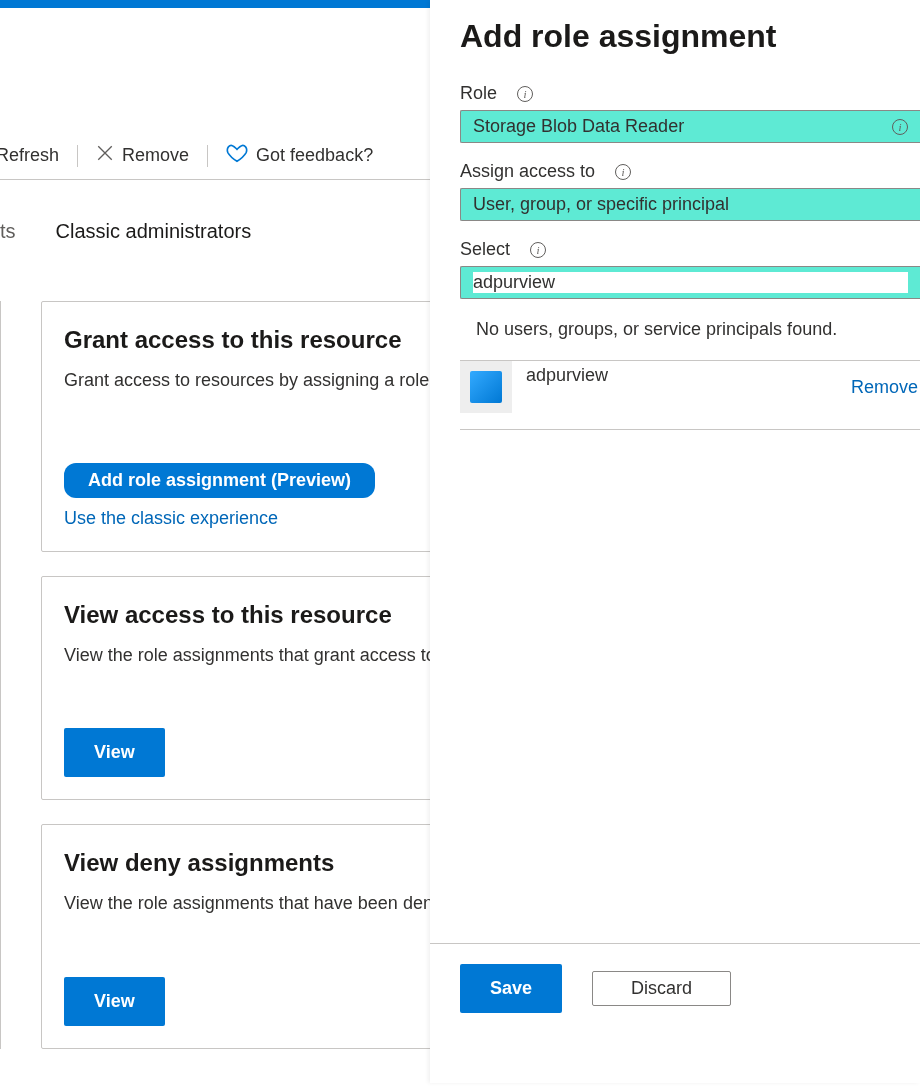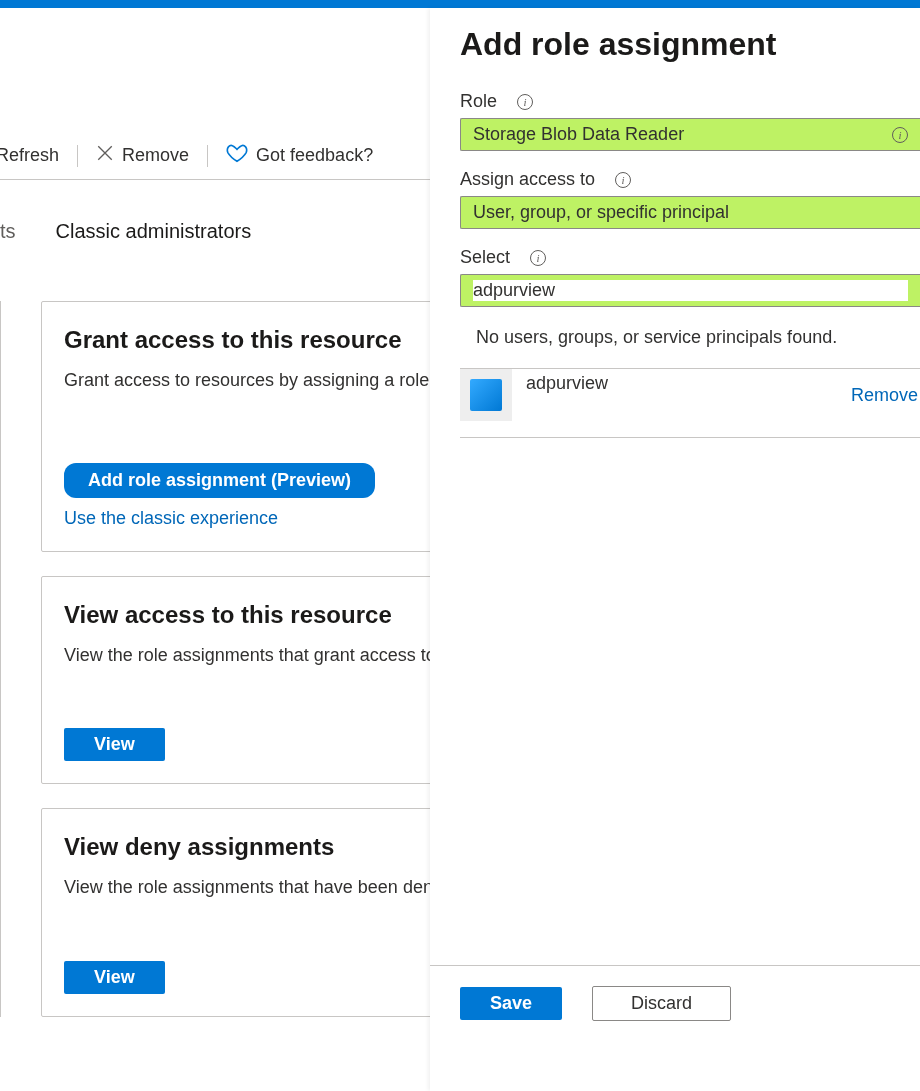--- a/index.html
+++ b/index.html
@@ -123,39 +123,39 @@
     padding: 7px 24px;
     cursor: pointer;
   }
   .btn-small {
     background: var(--azure-blue);
     color: #fff;
     font-size: 18px;
     font-weight: 600;
     border: none;
     border-radius: 2px;
-    padding: 6px 30px;
+    padding: 14px 30px;
     cursor: pointer;
   }
   .link {
     color: var(--link-blue);
     font-size: 18px;
     cursor: pointer;
   }
   .link-row {
     margin-top: 10px;
     display: flex;
     justify-content: space-between;
     align-items: center;
   }
 
   
   .flyout {
     position: absolute;
-    top: 8px;
+    top: 0;
     right: 0;
     width: 490px;
     height: calc(1091px - 8px);
     background: #ffffff;
     display: flex;
     flex-direction: column;
     box-shadow: -2px 0 4px rgba(0,0,0,0.06);
   }
   .flyout h1 {
     margin: 18px 0 0 30px;
@@ -176,21 +176,21 @@
   }
   .field {
     width: calc(100%);
     border: 1px solid var(--field-border);
     border-right: none;
     border-radius: 2px 0 0 2px;
     font-size: 18px;
     padding: 5px 12px;
     color: var(--text-mid);
     display: flex; align-items: center; justify-content: space-between;
-    background: #bef264;
+    background: #5eead4;
     cursor: pointer;
   }
   .field input {
     border: none; outline: none;
     font-size: 18px;
     width: 100%;
     color: var(--text-mid);
     font-family: inherit;
     padding: 0;
   }

